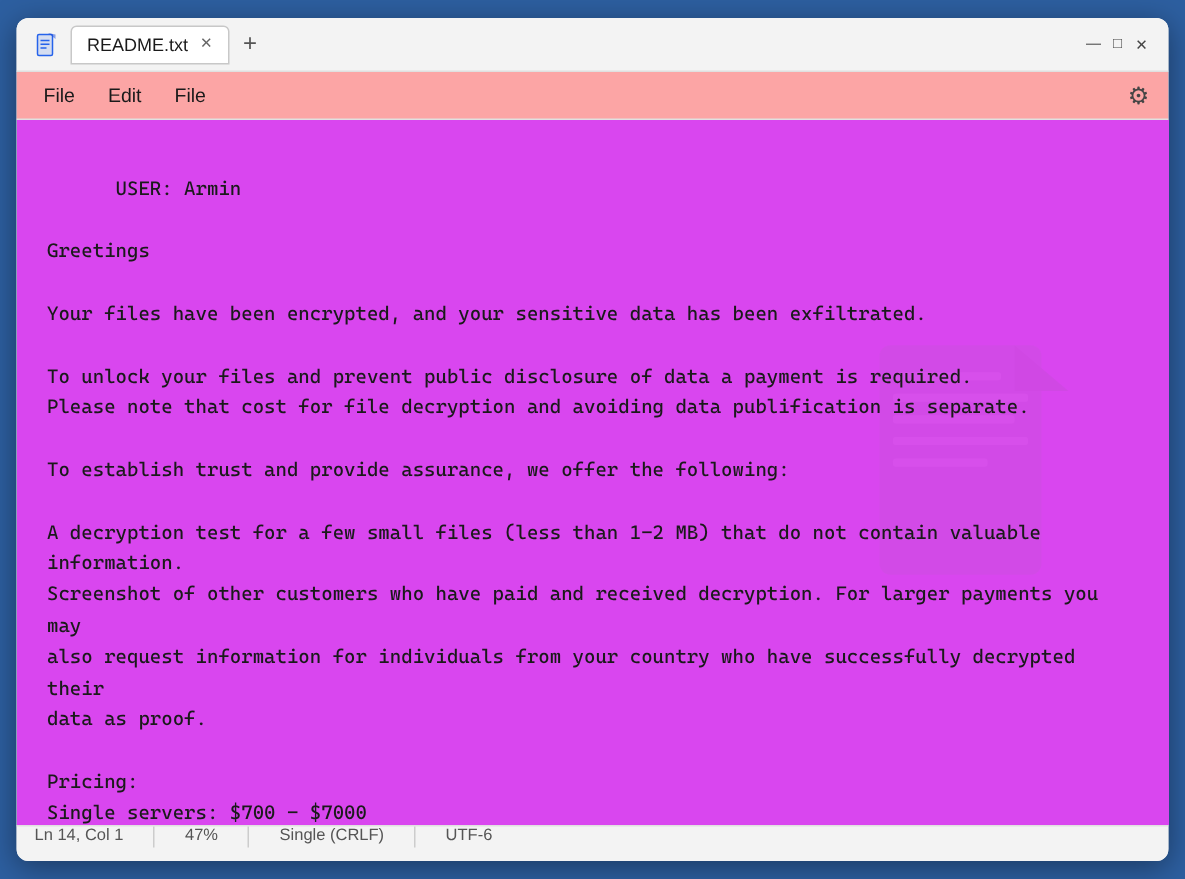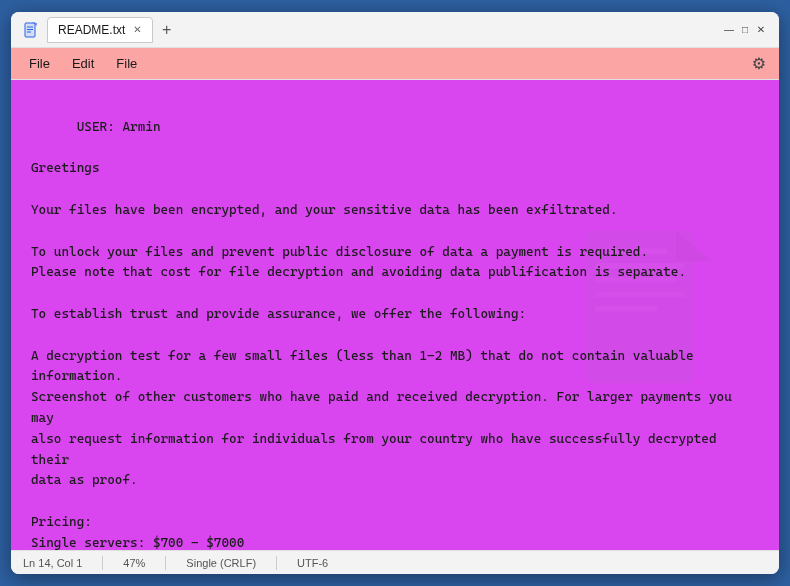--- a/index.html
+++ b/index.html
@@ -179,21 +179,20 @@
 
     @keyframes blink {
       50% { opacity: 0; }
     }
 
     .status-bar {
       height: 24px;
       background: #f3f3f3;
       border-top: 1px solid #e0e0e0;
       display: flex;
-      align-items: center;
       padding: 0 12px;
       gap: 20px;
       flex-shrink: 0;
     }
 
     .status-item {
       font-size: 11px;
       color: #555;
     }
 

